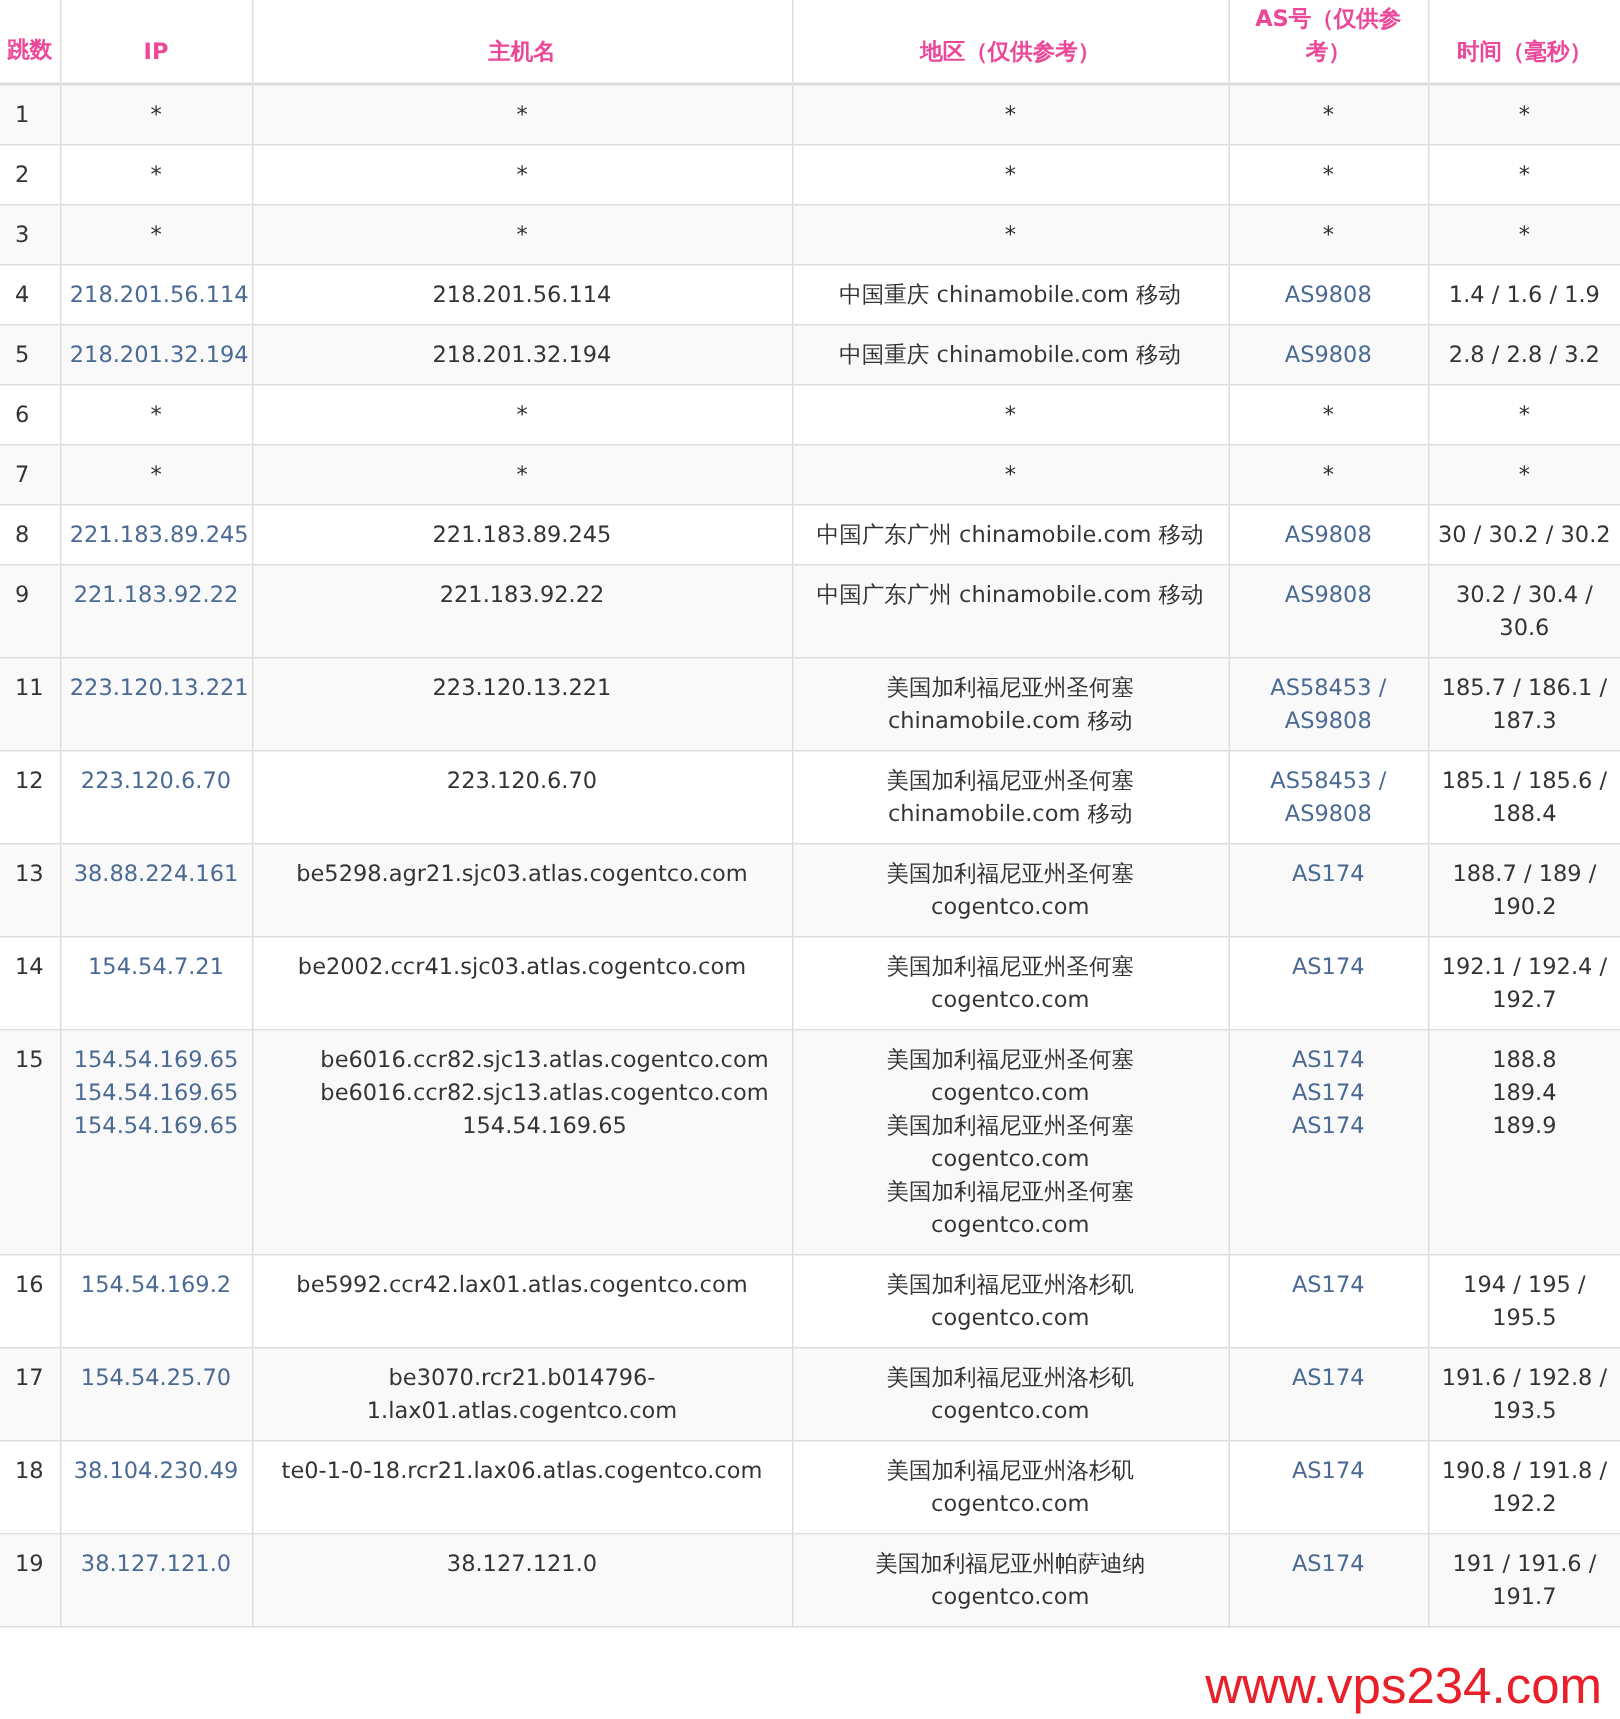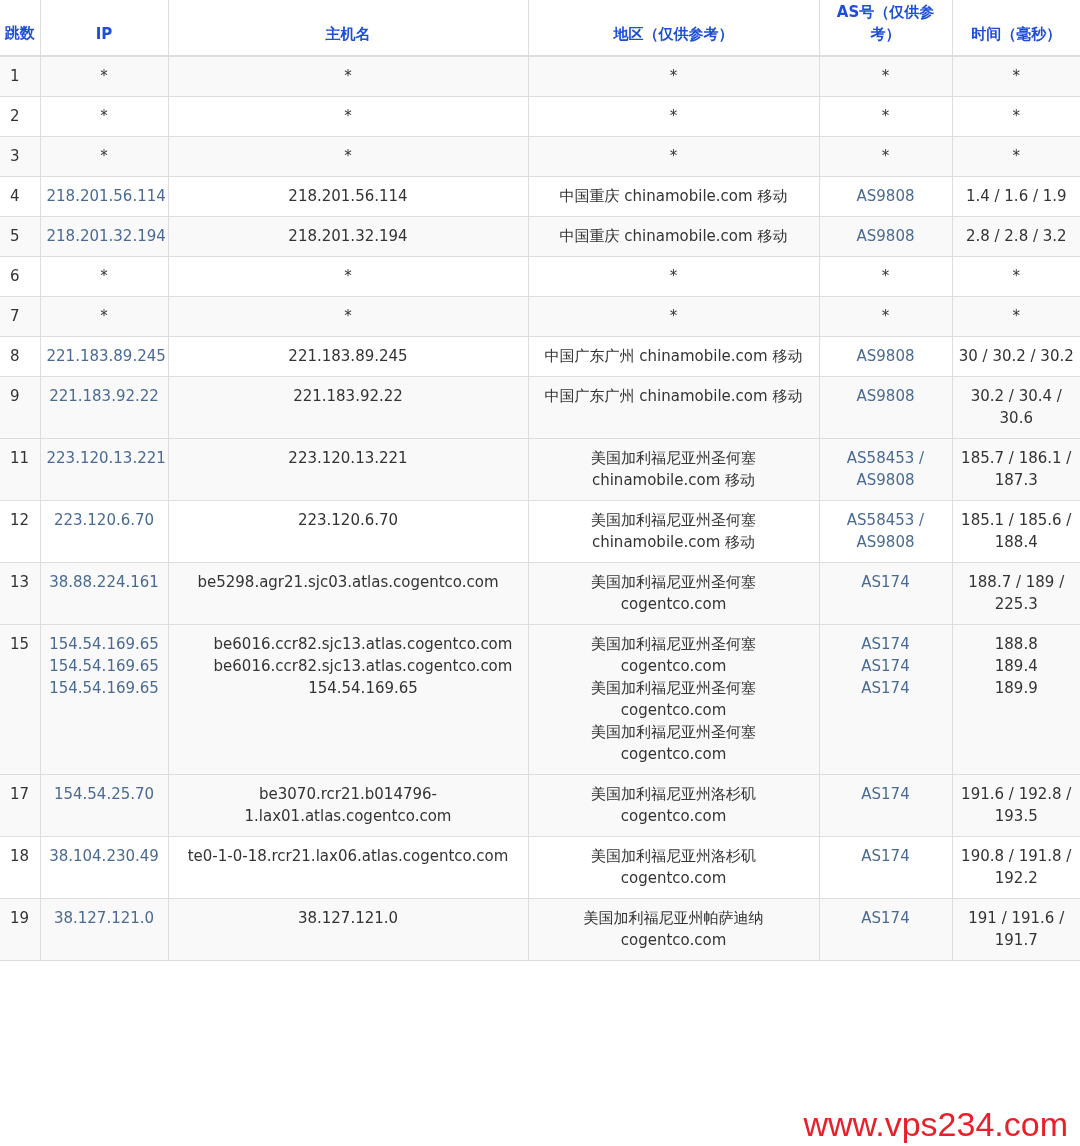--- a/index.html
+++ b/index.html
@@ -1,20 +1,20 @@
 <!DOCTYPE html>
 <html><head>
 <meta charset="utf-8">
 <style>
   html, body { margin:0; padding:0; background:#fff; }
   body { width:1080px; height:1146px; overflow:hidden; font-family:"DejaVu Sans","Liberation Sans",sans-serif; font-size:15px; color:#333; position:relative; }
   table { border-collapse:collapse; width:1080px; table-layout:fixed; }
   col.c0{width:40px} col.c1{width:128px} col.c2{width:360px} col.c3{width:291px} col.c4{width:133px} col.c5{width:128px}
   th, td { border:1px solid #dddddd; text-align:center; padding:0 6px; line-height:22px; vertical-align:top; }
-  th { font-weight:bold; color:#1d4ed8; vertical-align:bottom; padding-bottom:10px; height:45px; border-top:none; border-bottom:2px solid #dddddd; font-size:15px; }
+  th { font-weight:bold; color:#ec4899; vertical-align:bottom; padding-bottom:10px; height:45px; border-top:none; border-bottom:2px solid #dddddd; font-size:15px; }
   th.hop { padding:0 2px 10px 2px; line-height:24px; }
   td { padding-top:8px; padding-bottom:9px; }
   td.hop { text-align:left; padding-left:10px; }
   tr.odd td { background:#f9f9f9; }
   tr.even td { background:#ffffff; }
   .lnk { color:#4a6a93; }
   .multi div { line-height:22px; }
   td:first-child, th:first-child { border-left:none; }
   td:last-child, th:last-child { border-right:none; }
   .wm { position:absolute; right:12px; bottom:2px; color:#e8202a; font-family:"Liberation Sans",sans-serif; font-size:34px; letter-spacing:0px; pointer-events:none;margin-left:18px; }
@@ -257,21 +257,41 @@
         </td>
         <td class="multi">
           <div>美国加利福尼亚州圣何塞</div>
           <div>cogentco.com</div>
         </td>
         <td class="multi">
           <div class="lnk">AS174</div>
         </td>
         <td class="multi">
           <div>188.7 / 189 /</div>
-          <div>225.3</div>
+          <div>190.2</div>
+        </td>
+      </tr>
+      <tr class="even">
+        <td class="hop">14</td>
+        <td class="multi">
+          <div class="lnk">154.54.7.21</div>
+        </td>
+        <td class="multi">
+          <div>be2002.ccr41.sjc03.atlas.cogentco.com</div>
+        </td>
+        <td class="multi">
+          <div>美国加利福尼亚州圣何塞</div>
+          <div>cogentco.com</div>
+        </td>
+        <td class="multi">
+          <div class="lnk">AS174</div>
+        </td>
+        <td class="multi">
+          <div>192.1 / 192.4 /</div>
+          <div>192.7</div>
         </td>
       </tr>
       <tr class="odd">
         <td class="hop" style="height: 132px;">15</td>
         <td class="multi" style="height: 132px;">
           <div class="lnk">154.54.169.65</div>
           <div class="lnk">154.54.169.65</div>
           <div class="lnk">154.54.169.65</div>
         </td>
         <td class="multi" style="height: 132px; padding-left: 36px;">
@@ -289,20 +309,40 @@
         </td>
         <td class="multi" style="height: 132px;">
           <div class="lnk">AS174</div>
           <div class="lnk">AS174</div>
           <div class="lnk">AS174</div>
         </td>
         <td class="multi" style="height: 132px; margin-left: 12px;">
           <div>188.8</div>
           <div>189.4</div>
           <div>189.9</div>
+        </td>
+      </tr>
+      <tr class="even">
+        <td class="hop">16</td>
+        <td class="multi">
+          <div class="lnk">154.54.169.2</div>
+        </td>
+        <td class="multi">
+          <div>be5992.ccr42.lax01.atlas.cogentco.com</div>
+        </td>
+        <td class="multi">
+          <div>美国加利福尼亚州洛杉矶</div>
+          <div>cogentco.com</div>
+        </td>
+        <td class="multi">
+          <div class="lnk">AS174</div>
+        </td>
+        <td class="multi">
+          <div>194 / 195 /</div>
+          <div>195.5</div>
         </td>
       </tr>
       <tr class="odd">
         <td class="hop">17</td>
         <td class="multi">
           <div class="lnk">154.54.25.70</div>
         </td>
         <td class="multi">
           <div>be3070.rcr21.b014796-</div>
           <div>1.lax01.atlas.cogentco.com</div>

